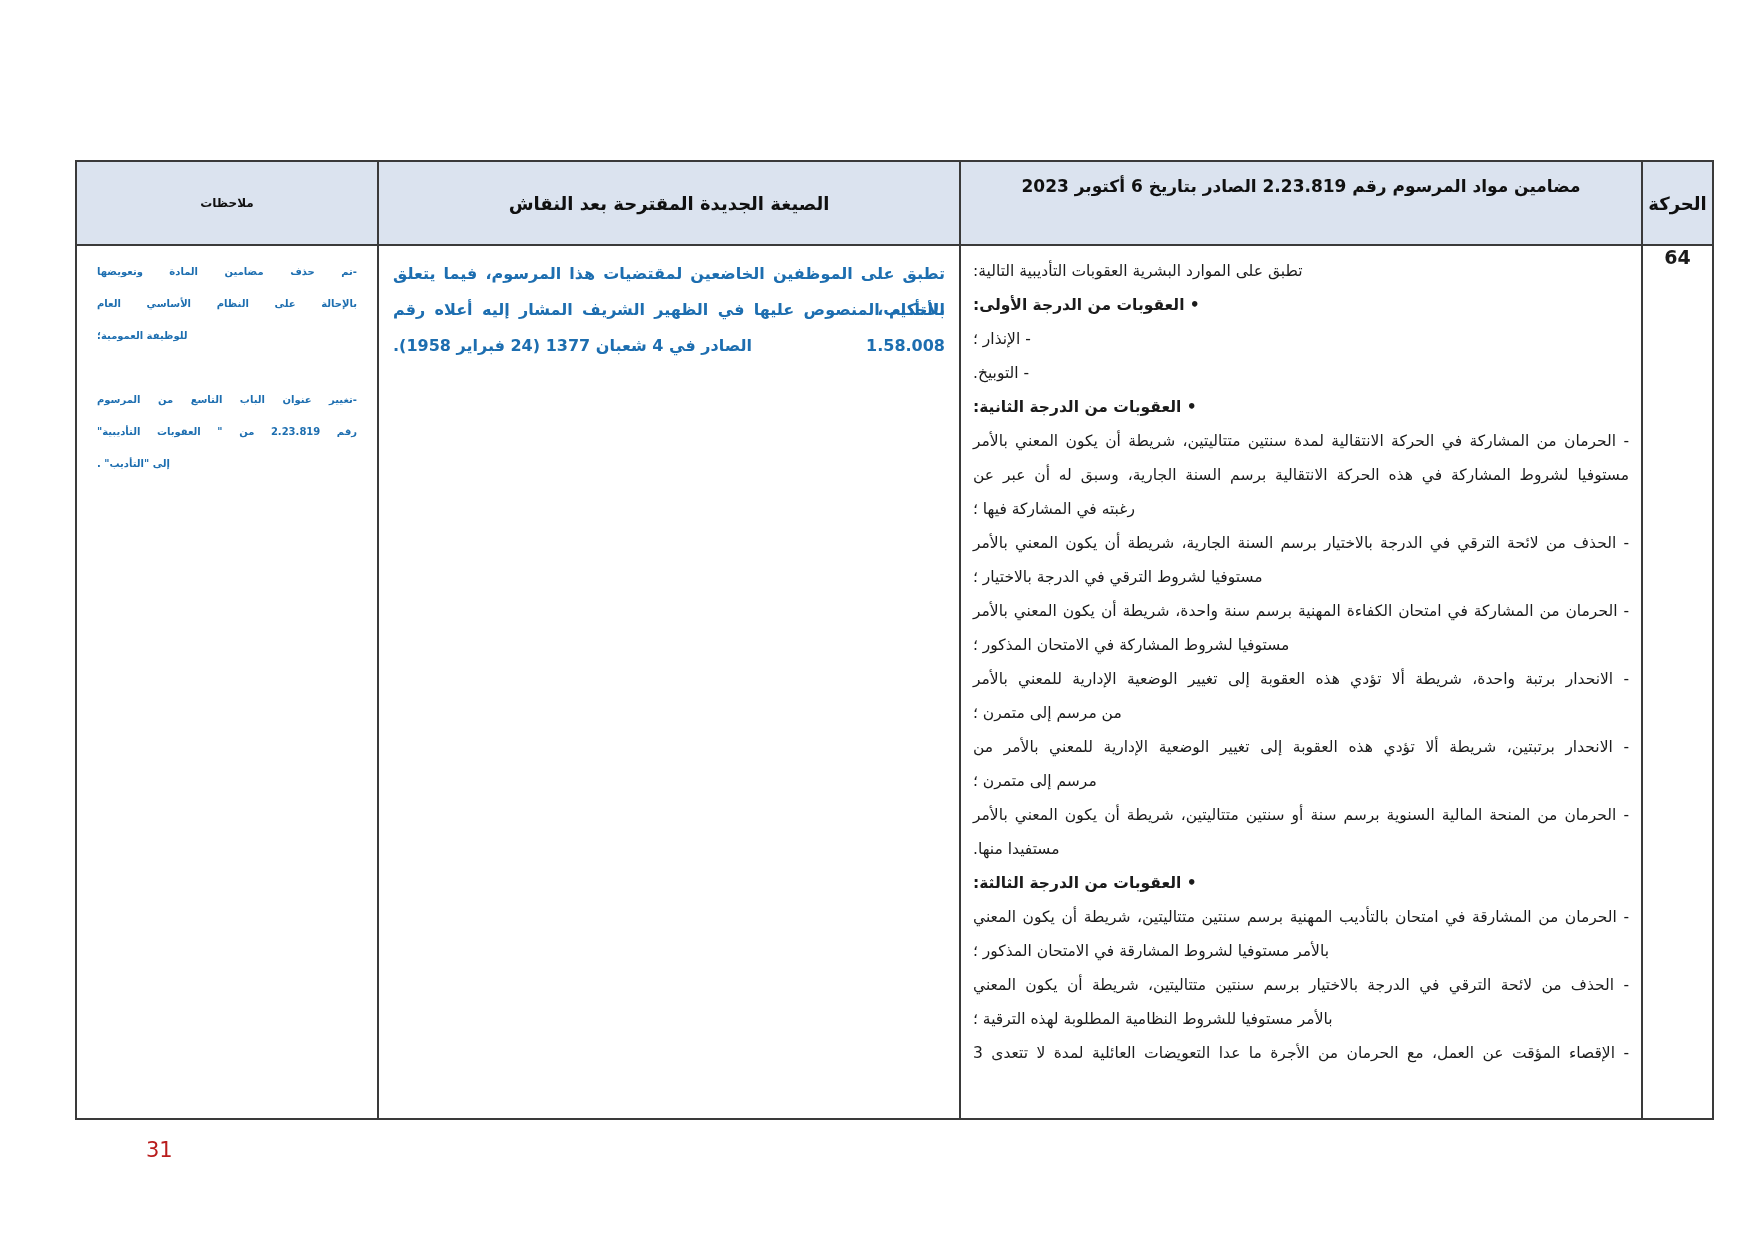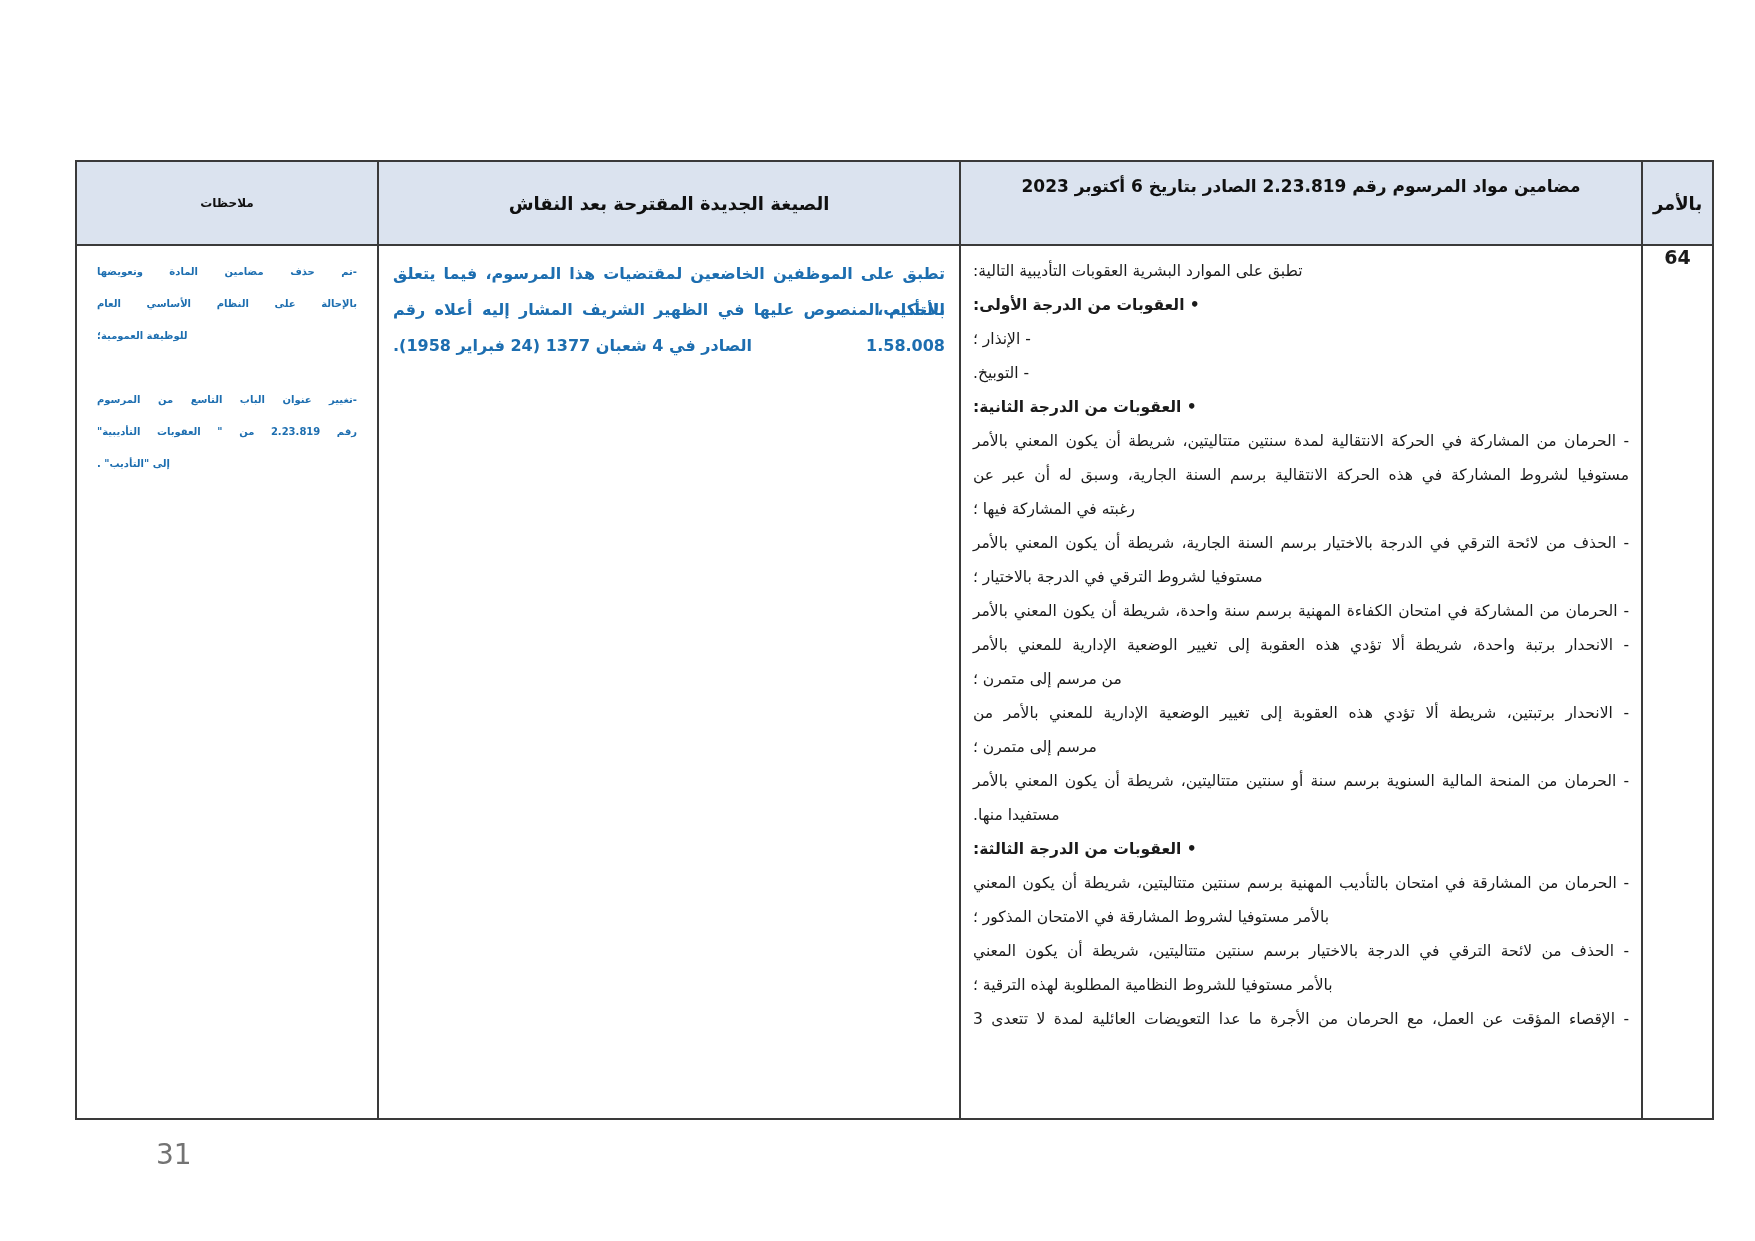--- a/index.html
+++ b/index.html
@@ -43,31 +43,31 @@
   .tline{ text-align:left; direction:rtl; }
   .tline.fill{ text-align:justify; text-align-last:justify; }
   .tline.bold{ font-weight:700; }
 
   .b-decree  .tline{ height:34px; line-height:34px; }
   .b-wording .tline{ height:36px; line-height:36px; }
   .b-notes   .tline{ height:32px; line-height:32px; }
   .pgap{ height:32px; }
 
   .page-number{
-    position:absolute; left:156px; top:1138px;
-    font-size:28px; color:#737373; direction:ltr;
+    position:absolute; left:146px; top:1138px;
+    font-size:21px; color:#b91c1c; direction:ltr;
   }
 </style>
 </head>
 <body>
 
 <div class="doc-table">
 
   <div class="cell h h-article">
-    <span>بالأمر</span>
+    <span>الحركة</span>
   </div>
   <div class="cell h h-decree">
     <span>مضامين مواد المرسوم رقم 2.23.819 الصادر بتاريخ 6 أكتوبر 2023</span>
   </div>
   <div class="cell h h-wording">
     <span>الصيغة الجديدة المقترحة بعد النقاش</span>
   </div>
   <div class="cell h h-notes">
     <span>ملاحظات</span>
   </div>
@@ -80,20 +80,21 @@
       <div class="tline bold">• العقوبات من الدرجة الأولى:</div>
       <div class="tline">- الإنذار ؛</div>
       <div class="tline">- التوبيخ.</div>
       <div class="tline bold">• العقوبات من الدرجة الثانية:</div>
       <div class="tline fill">- الحرمان من المشاركة في الحركة الانتقالية لمدة سنتين متتاليتين، شريطة أن يكون المعني بالأمر</div>
       <div class="tline fill">مستوفيا لشروط المشاركة في هذه الحركة الانتقالية برسم السنة الجارية، وسبق له أن عبر عن</div>
       <div class="tline">رغبته في المشاركة فيها ؛</div>
       <div class="tline fill">- الحذف من لائحة الترقي في الدرجة بالاختيار برسم السنة الجارية، شريطة أن يكون المعني بالأمر</div>
       <div class="tline">مستوفيا لشروط الترقي في الدرجة بالاختيار ؛</div>
       <div class="tline fill">- الحرمان من المشاركة في امتحان الكفاءة المهنية برسم سنة واحدة، شريطة أن يكون المعني بالأمر</div>
+      <div class="tline">مستوفيا لشروط المشاركة في الامتحان المذكور ؛</div>
       <div class="tline fill">- الانحدار برتبة واحدة، شريطة ألا تؤدي هذه العقوبة إلى تغيير الوضعية الإدارية للمعني بالأمر</div>
       <div class="tline">من مرسم إلى متمرن ؛</div>
       <div class="tline fill">- الانحدار برتبتين، شريطة ألا تؤدي هذه العقوبة إلى تغيير الوضعية الإدارية للمعني بالأمر من</div>
       <div class="tline">مرسم إلى متمرن ؛</div>
       <div class="tline fill">- الحرمان من المنحة المالية السنوية برسم سنة أو سنتين متتاليتين، شريطة أن يكون المعني بالأمر</div>
       <div class="tline">مستفيدا منها.</div>
       <div class="tline bold">• العقوبات من الدرجة الثالثة:</div>
       <div class="tline fill">- الحرمان من المشارقة في امتحان بالتأديب المهنية برسم سنتين متتاليتين، شريطة أن يكون المعني</div>
       <div class="tline">بالأمر مستوفيا لشروط المشارقة في الامتحان المذكور ؛</div>
       <div class="tline fill">- الحذف من لائحة الترقي في الدرجة بالاختيار برسم سنتين متتاليتين، شريطة أن يكون المعني</div>

